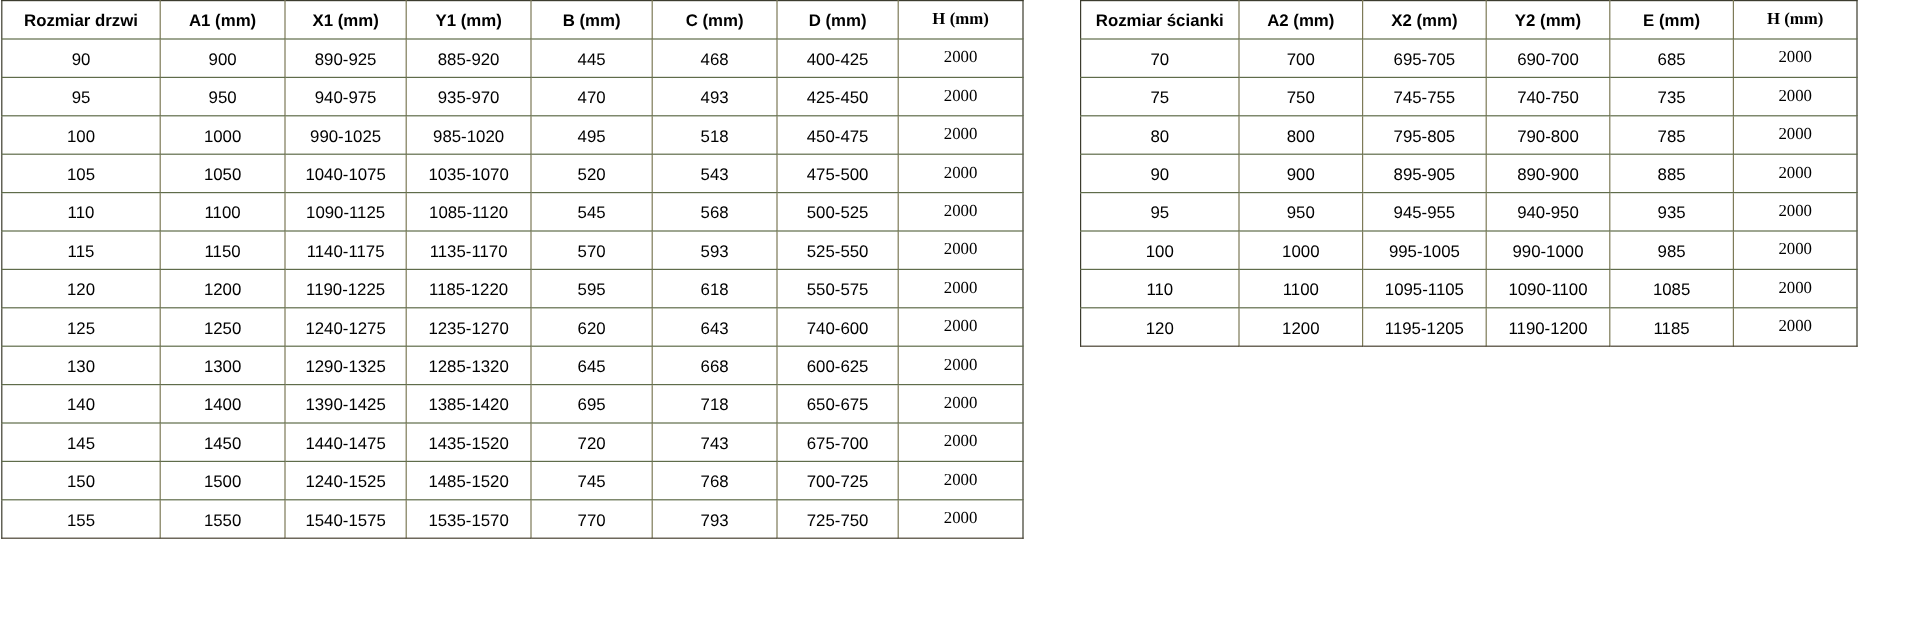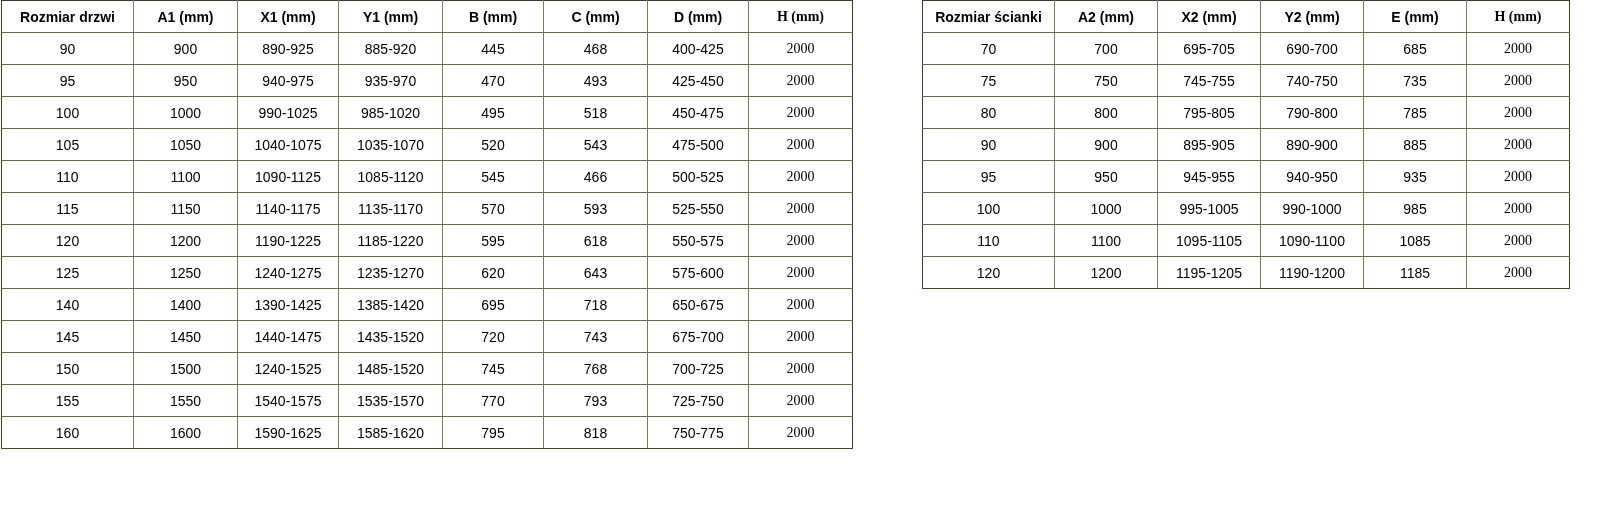--- a/index.html
+++ b/index.html
@@ -16,21 +16,21 @@
     overflow: hidden;
   }
   table.size-table {
     position: absolute;
     top: 0;
     border-collapse: collapse;
     table-layout: fixed;
     padding-left: 24px;
   }
   table.size-table.left  { left: 1px;  width: 851px; }
-  table.size-table.right { left: 922px; width: 647px; }
+  table.size-table.right { left: 900px; width: 647px; }
 
   .size-table th, .size-table td {
     border: 1px solid #7d7a58;          
     border-top: 1px solid #5f6c4a;      
     border-bottom: 1px solid #5f6c4a;
     height: 31px;
     padding: 0 2px;
     text-align: center;
     vertical-align: middle;
     font-size: 14px;
@@ -116,21 +116,21 @@
           <td>543</td>
           <td>475-500</td>
           <td>2000</td>
         </tr>
         <tr>
           <td>110</td>
           <td>1100</td>
           <td>1090-1125</td>
           <td>1085-1120</td>
           <td>545</td>
-          <td>466</td>
+          <td>568</td>
           <td>500-525</td>
           <td>2000</td>
         </tr>
         <tr>
           <td>115</td>
           <td>1150</td>
           <td>1140-1175</td>
           <td>1135-1170</td>
           <td>570</td>
           <td>593</td>
@@ -147,21 +147,31 @@
           <td>550-575</td>
           <td>2000</td>
         </tr>
         <tr>
           <td>125</td>
           <td>1250</td>
           <td>1240-1275</td>
           <td>1235-1270</td>
           <td>620</td>
           <td>643</td>
-          <td>575-600</td>
+          <td>740-600</td>
+          <td>2000</td>
+        </tr>
+        <tr>
+          <td>130</td>
+          <td>1300</td>
+          <td>1290-1325</td>
+          <td>1285-1320</td>
+          <td>645</td>
+          <td>668</td>
+          <td>600-625</td>
           <td>2000</td>
         </tr>
         <tr>
           <td>140</td>
           <td>1400</td>
           <td>1390-1425</td>
           <td>1385-1420</td>
           <td>695</td>
           <td>718</td>
           <td>650-675</td>
@@ -188,30 +198,20 @@
           <td>2000</td>
         </tr>
         <tr>
           <td>155</td>
           <td>1550</td>
           <td>1540-1575</td>
           <td>1535-1570</td>
           <td>770</td>
           <td>793</td>
           <td>725-750</td>
-          <td>2000</td>
-        </tr>
-        <tr>
-          <td>160</td>
-          <td>1600</td>
-          <td>1590-1625</td>
-          <td>1585-1620</td>
-          <td>795</td>
-          <td>818</td>
-          <td>750-775</td>
           <td>2000</td>
         </tr>
       </tbody>
   </table>
 
   <table class="size-table right">
     <colgroup>
       <col style="width:132px">
         <col style="width:103px">
         <col style="width:103px">

